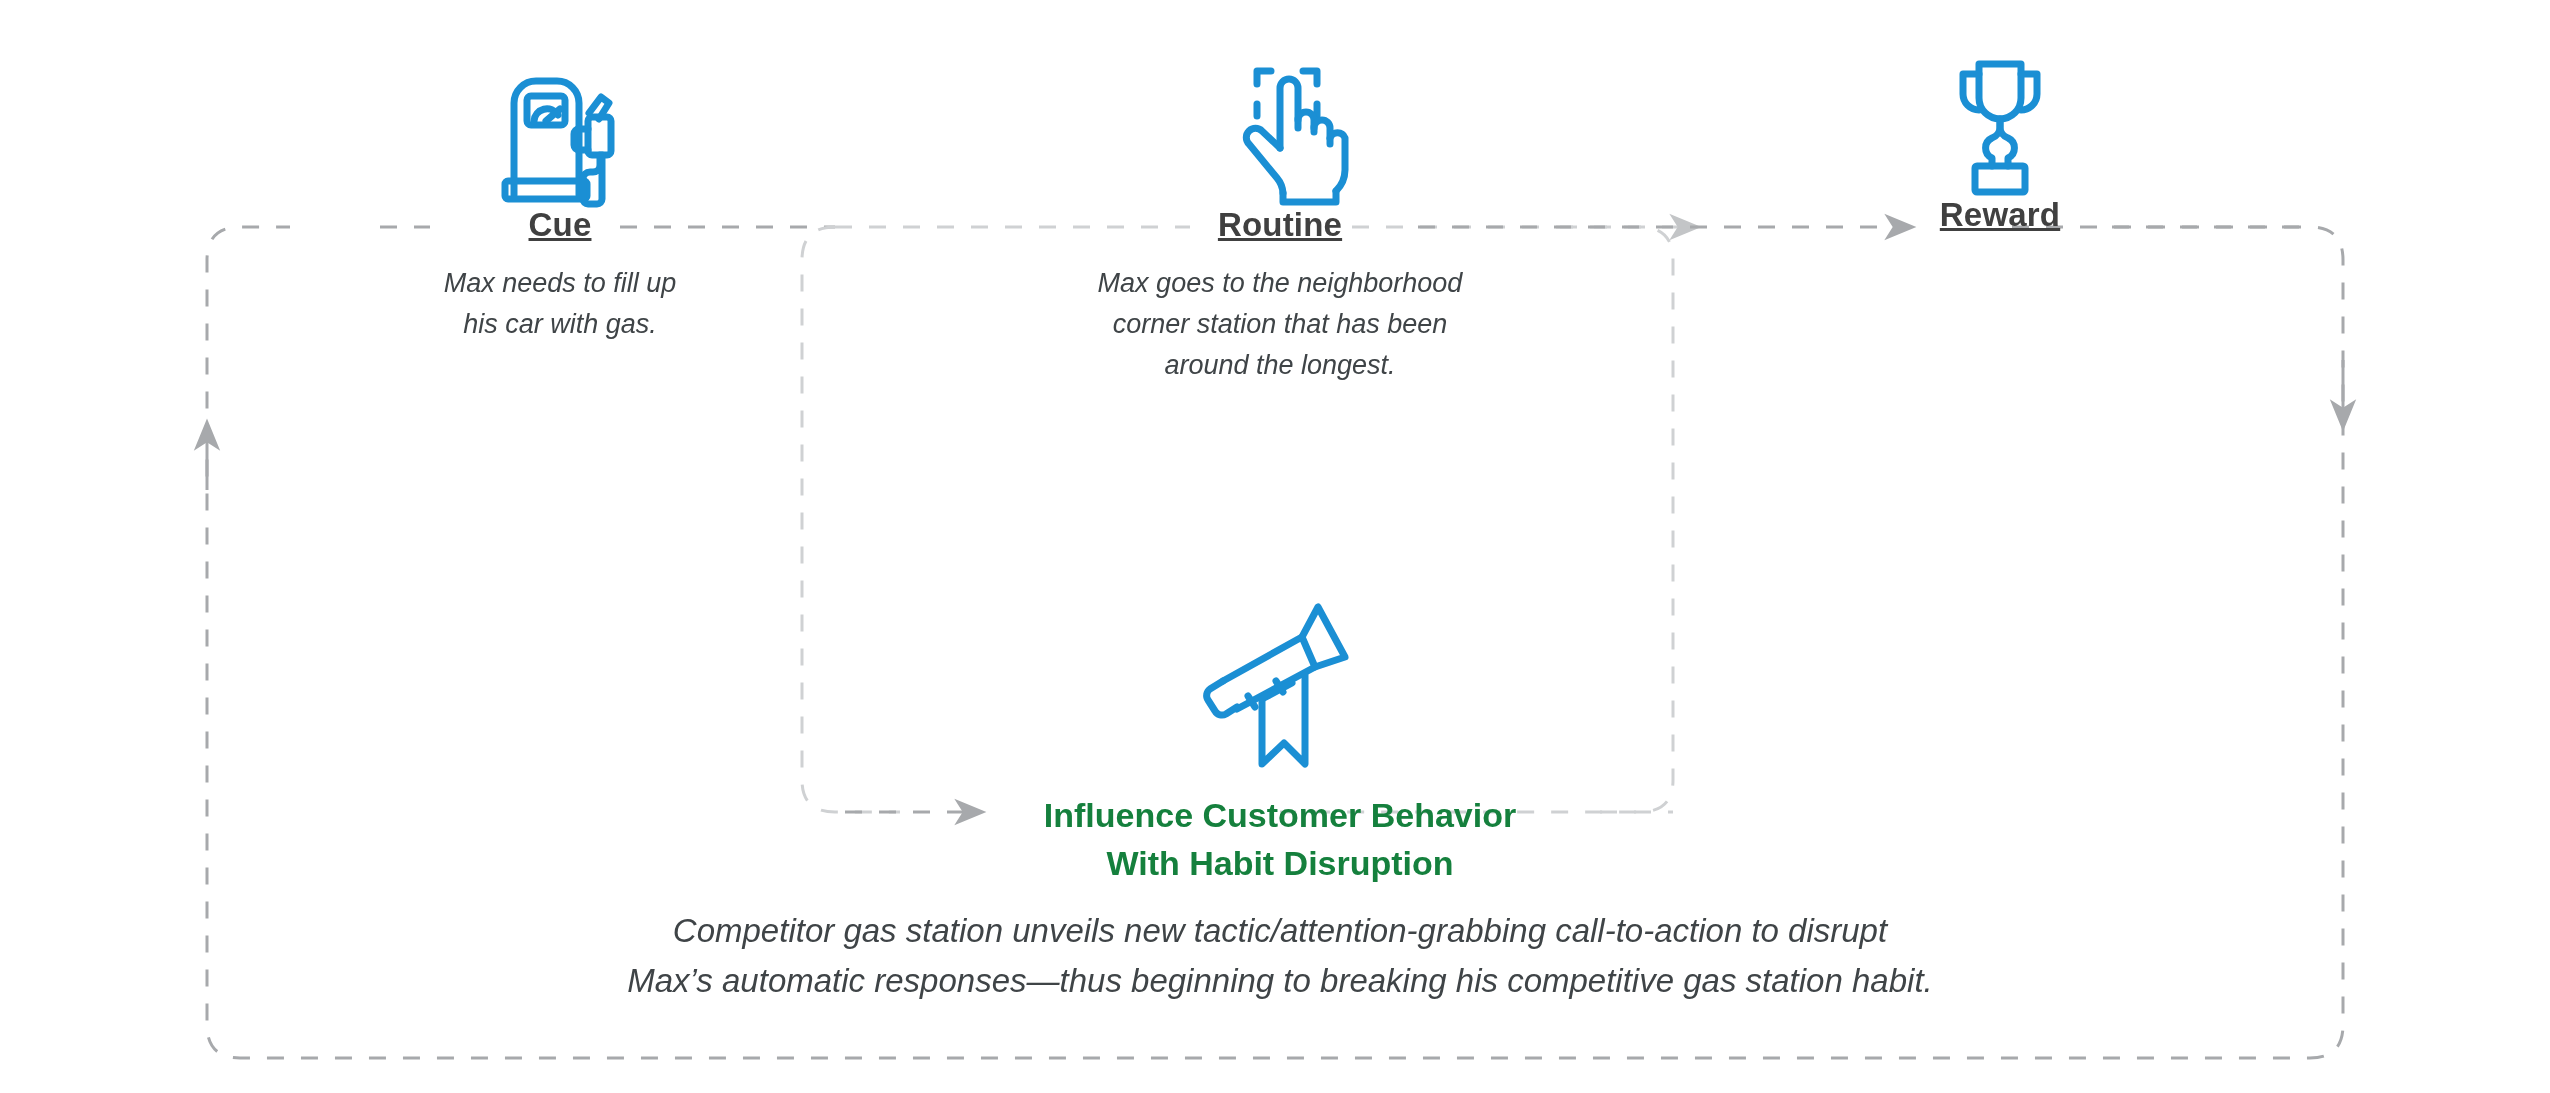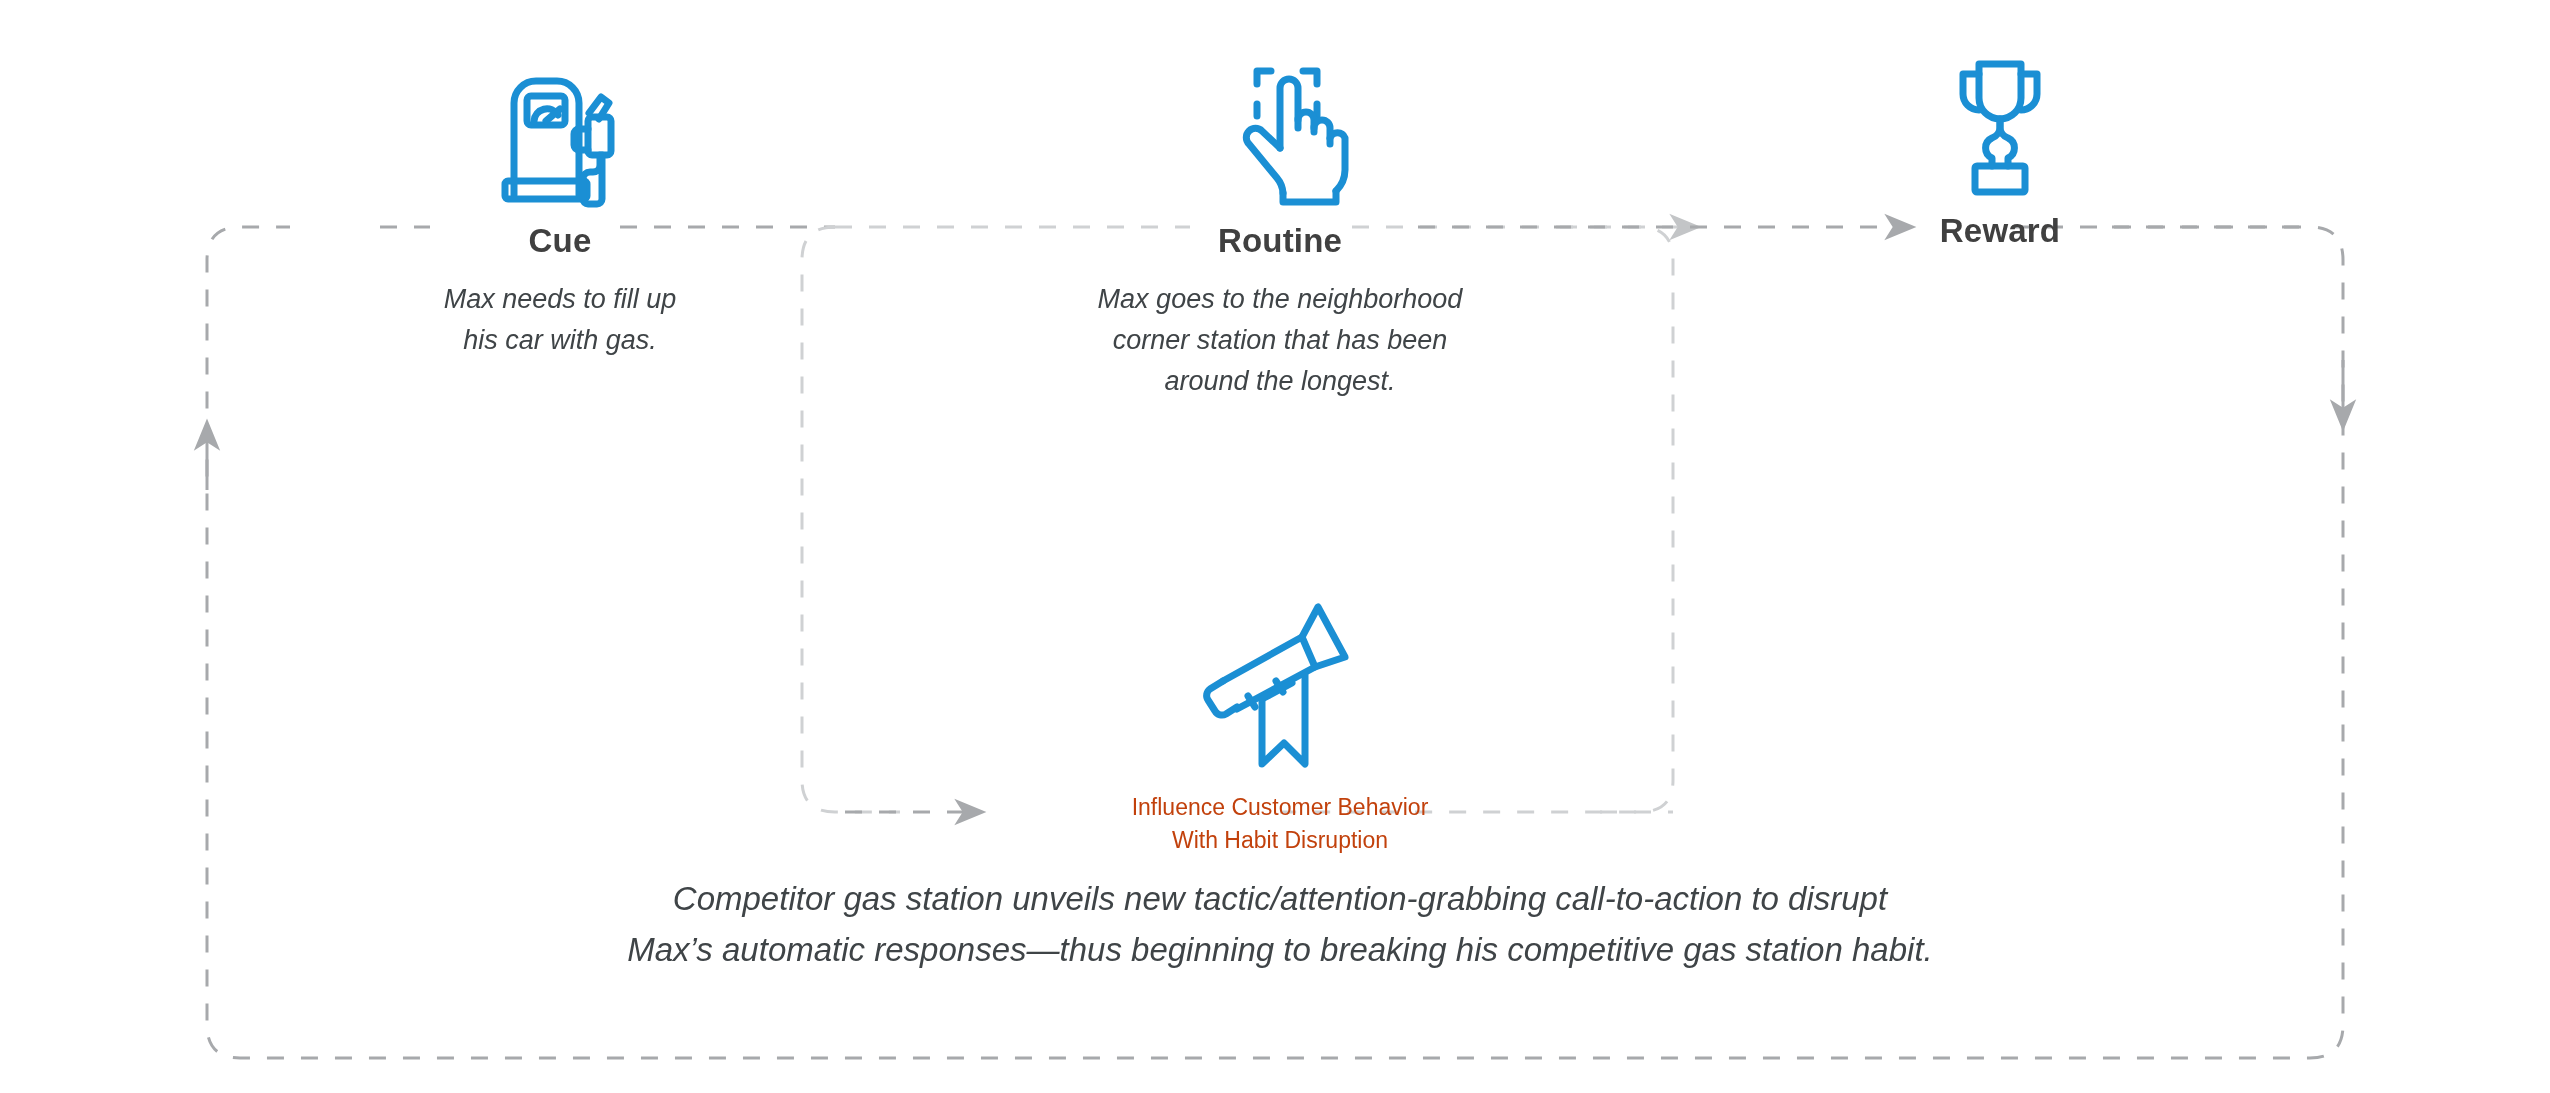--- a/index.html
+++ b/index.html
@@ -41,21 +41,21 @@
     display: flex;
     align-items: flex-end;
     justify-content: center;
   }
   .stage-title {
     font-size: 33px;
     font-weight: bold;
     color: #404040;
     letter-spacing: .2px;
     line-height: 1;
-    margin-top: 16px;
+    text-decoration: underline;
   }
   .stage-body {
     font-size: 27px;
     font-style: italic;
     color: #3f4447;
     line-height: 1.52;
     margin-top: 22px;
     white-space: pre-line;
   }
 
@@ -67,23 +67,23 @@
     width: 1610px;
     text-align: center;
   }
   .disrupt-icon {
     height: 190px;
     display: flex;
     align-items: center;
     justify-content: center;
   }
   .disrupt-title {
-    font-size: 23px;
-    font-weight: normal;
-    color: #c2410c;
+    font-size: 34px;
+    font-weight: bold;
+    color: #15803d;
     line-height: 1.42;
     margin-top: 16px;
     white-space: pre-line;
   }
   .disrupt-body {
     font-size: 33px;
     font-style: italic;
     color: #3f4447;
     line-height: 1.53;
     margin-top: 18px;

